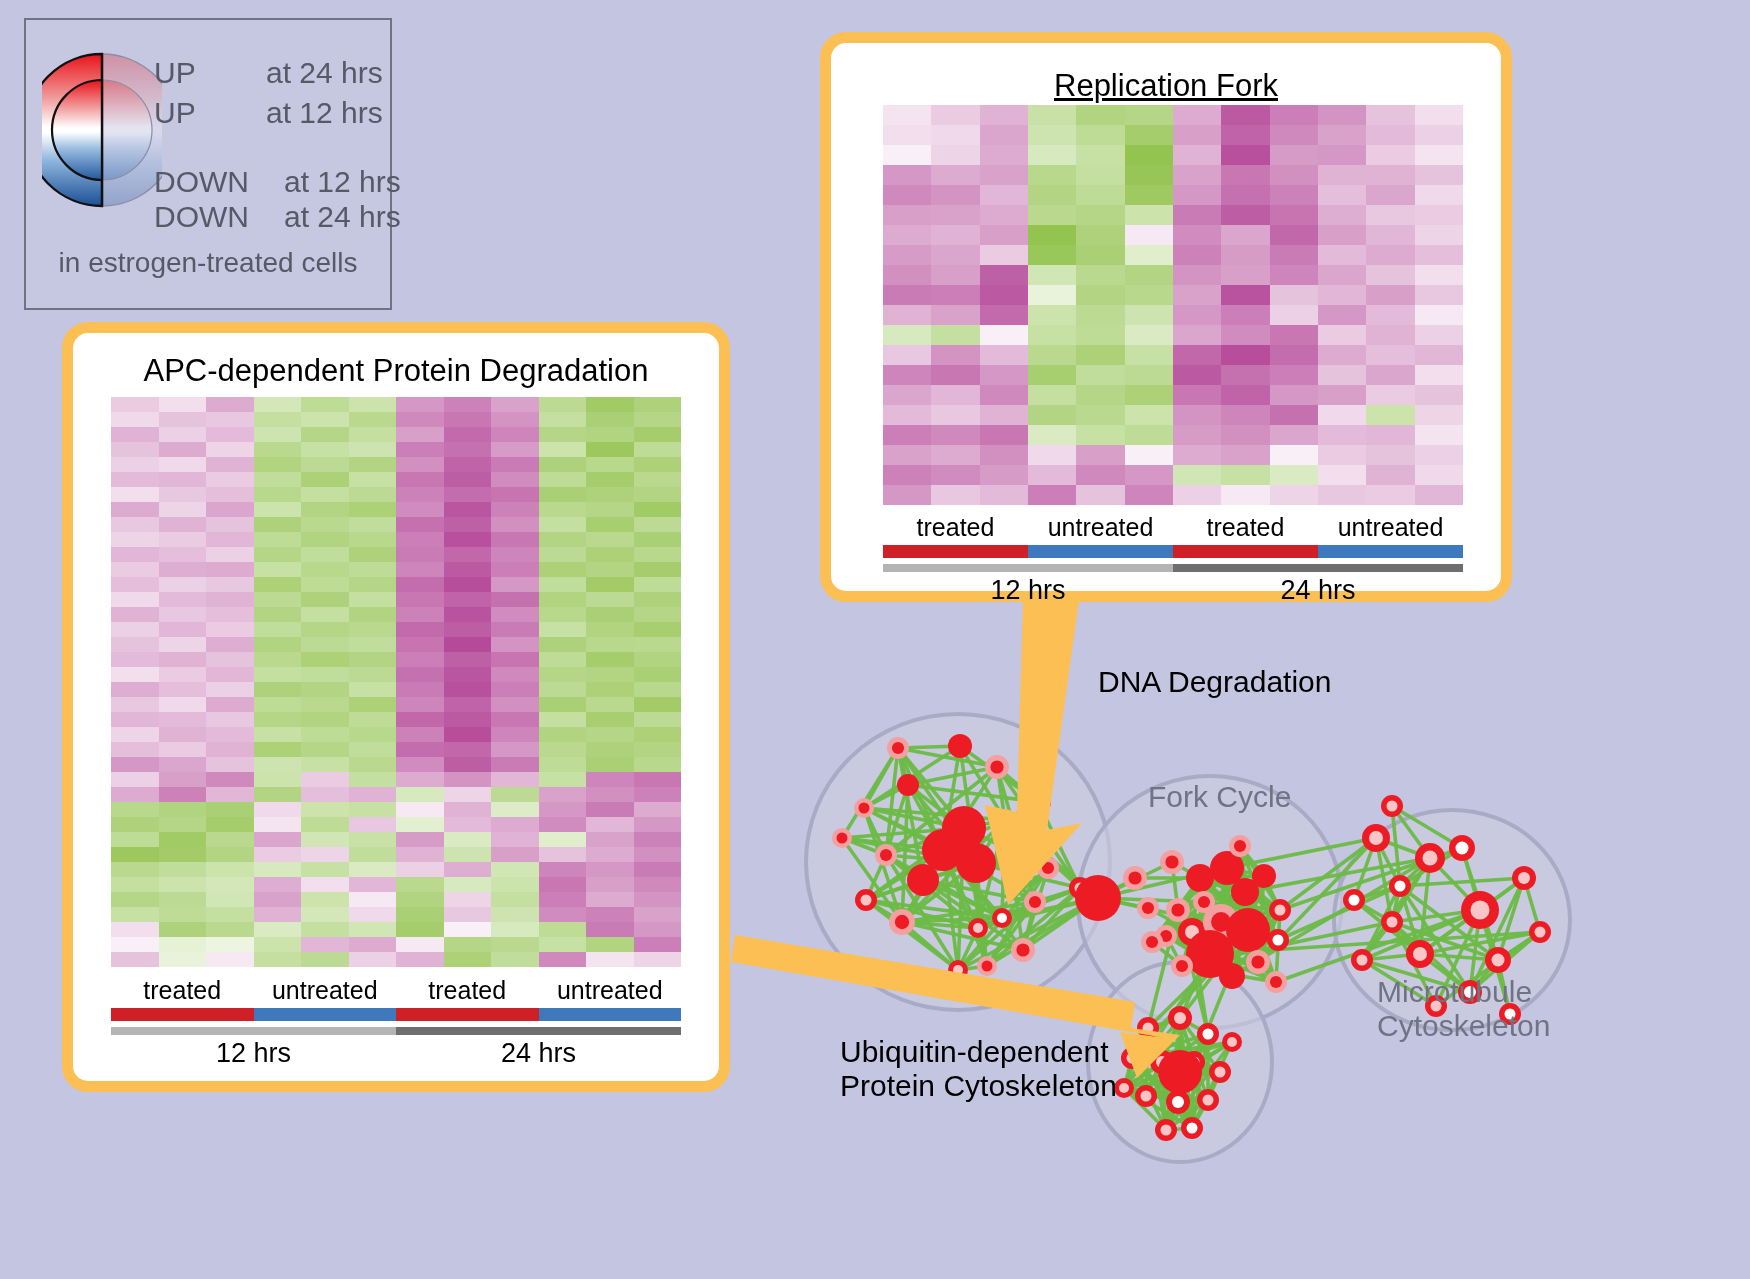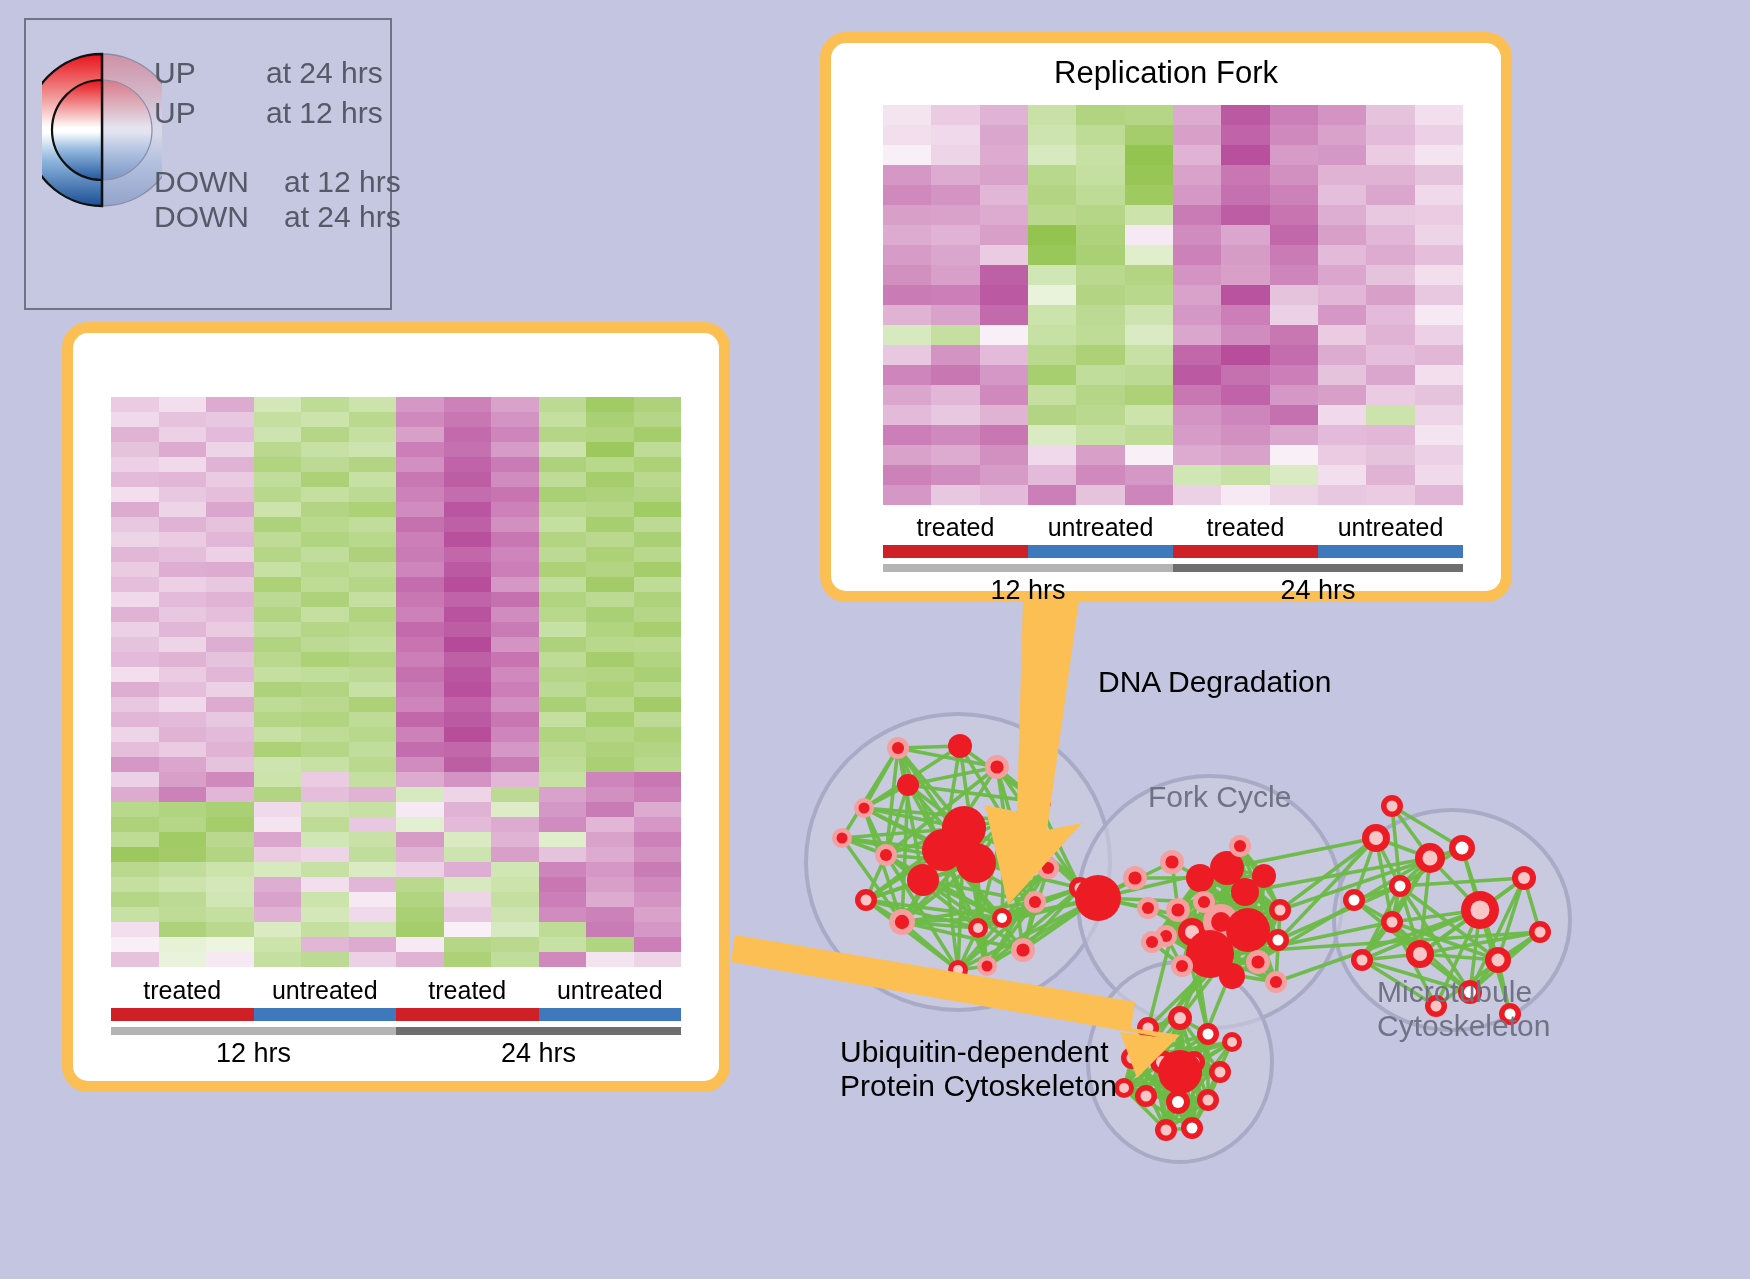--- a/index.html
+++ b/index.html
@@ -71,21 +71,21 @@
   }
   .bar-row { position: absolute; display: flex; height: 13px; }
   .bar-row > i { display: block; height: 100%; }
   .time-row { position: absolute; display: flex; height: 8px; }
   .time-row > i { display: block; height: 100%; }
   .time-labels { position: absolute; display: flex; }
   .time-labels > span { font-size: 27px; color: #000; text-align: center; }
 
   
   .rf-card { left: 820px; top: 32px; width: 692px; height: 570px; }
-  .rf-title { top: 12px; }
+  .rf-title { top: 25px; text-decoration: underline; }
   .rf-hm   { left: 52px; top: 62px; width: 580px; height: 400px; }
   .rf-axis { left: 52px; top: 470px; width: 580px; }
   .rf-bars { left: 52px; top: 502px; width: 580px; }
   .rf-time { left: 52px; top: 521px; width: 580px; }
   .rf-tlab { left: 52px; top: 532px; width: 580px; }
 
   
   .apc-card { left: 62px; top: 322px; width: 668px; height: 770px; }
   .apc-title { top: 20px; }
   .apc-hm   { left: 38px; top: 64px; width: 570px; height: 570px; }
@@ -155,20 +155,21 @@
 
     <div class="grad-labels">
       <span class="glab glab-up24">UP</span>
       <span class="glab glab-at24a">at 24 hrs</span>
       <span class="glab glab-up12">UP</span>
       <span class="glab glab-at12a">at 12 hrs</span>
       <span class="glab glab-dn12">DOWN</span>
       <span class="glab glab-at12b">at 12 hrs</span>
       <span class="glab glab-dn24">DOWN</span>
       <span class="glab glab-at24b">at 24 hrs</span>
+      <span class="glab glab-foot1">in estrogen-treated cells</span>
     </div>
   </div>
 
 
   <div class="card rf-card">
     <div class="card-inner">
       <div class="panel-title rf-title">Replication Fork</div>
       <div class="hm rf-hm" id="hm-rf" style="grid-template-columns: repeat(12, 1fr); grid-template-rows: repeat(20, 1fr);">
           <i style="background: rgb(244, 228, 240);"></i>
           <i style="background: rgb(234, 203, 226);"></i>
@@ -429,20 +430,21 @@
         </div>
       <div class="time-labels rf-tlab" id="tl-rf">
           <span style="flex: 1 1 0%;">12 hrs</span>
           <span style="flex: 1 1 0%;">24 hrs</span>
         </div>
     </div>
   </div>
 
   <div class="card apc-card">
     <div class="card-inner">
+      <div class="panel-title apc-title">APC-dependent Protein Degradation</div>
       <div class="hm apc-hm" id="hm-apc" style="grid-template-columns: repeat(12, 1fr); grid-template-rows: repeat(38, 1fr);">
           <i style="background: rgb(234, 203, 226);"></i>
           <i style="background: rgb(242, 222, 237);"></i>
           <i style="background: rgb(221, 170, 208);"></i>
           <i style="background: rgb(212, 231, 185);"></i>
           <i style="background: rgb(191, 220, 151);"></i>
           <i style="background: rgb(204, 227, 172);"></i>
           <i style="background: rgb(213, 151, 197);"></i>
           <i style="background: rgb(204, 130, 185);"></i>
           <i style="background: rgb(217, 162, 203);"></i>

